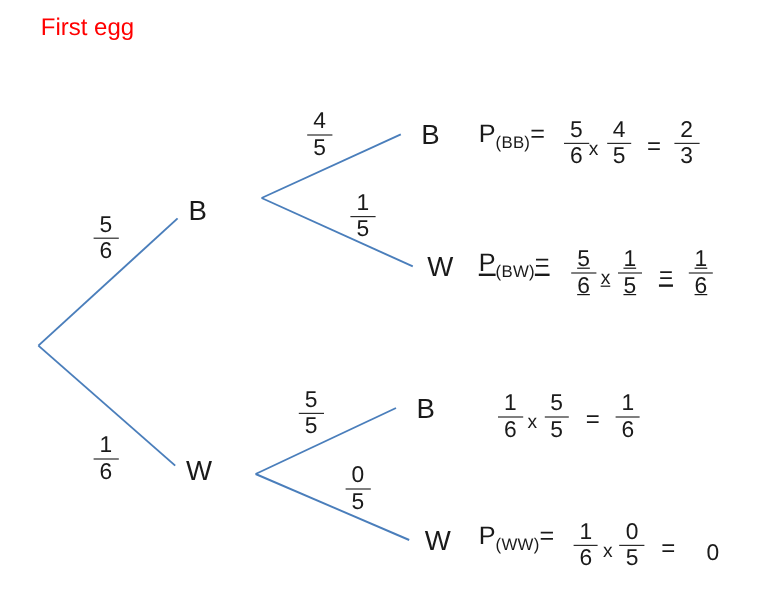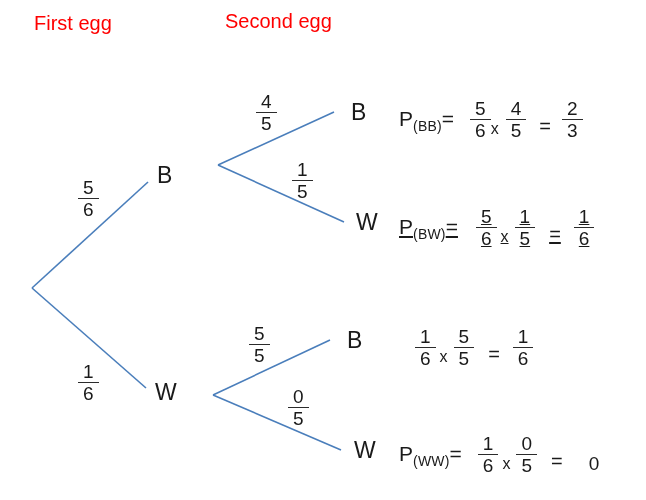--- a/index.html
+++ b/index.html
@@ -60,21 +60,21 @@
     padding: 1px 5px 0 5px;
   }
   .branch-frac {
     font-size: 19px;
     color: #1a1a1a;
   }
 
   
   .equation {
     display: flex;
-    align-items: center;
+    align-items: flex-start;
     white-space: nowrap;
     font-size: 19px;
   }
   .p-label {
     font-size: 21px;
     line-height: 1;
     padding-top: 2px;
   }
   .p-label .sub {
     font-size: 14px;
@@ -109,21 +109,20 @@
     <line x1="32" y1="288" x2="146" y2="388" stroke="#4a7ebb" stroke-width="1.6"></line>
 
     <line x1="218" y1="165" x2="334" y2="112" stroke="#4a7ebb" stroke-width="1.6"></line>
     <line x1="218" y1="165" x2="344" y2="222" stroke="#4a7ebb" stroke-width="1.6"></line>
 
     <line x1="213" y1="395" x2="330" y2="340" stroke="#4a7ebb" stroke-width="1.6"></line>
     <line x1="213" y1="395" x2="341" y2="450" stroke="#4a7ebb" stroke-width="1.6"></line>
   </svg>
 
   <div class="abs header-label" style="left:34px; top:12px;">First egg</div>
-  <div class="abs header-label" style="left:225px; top:10px;">Second egg</div>
 
   <div class="abs frac branch-frac" style="left:78px; top:178px;">
     <span class="num">5</span>
     <span class="den">6</span>
   </div>
 
   <div class="abs frac branch-frac" style="left:78px; top:362px;">
     <span class="num">1</span>
     <span class="den">6</span>
   </div>

